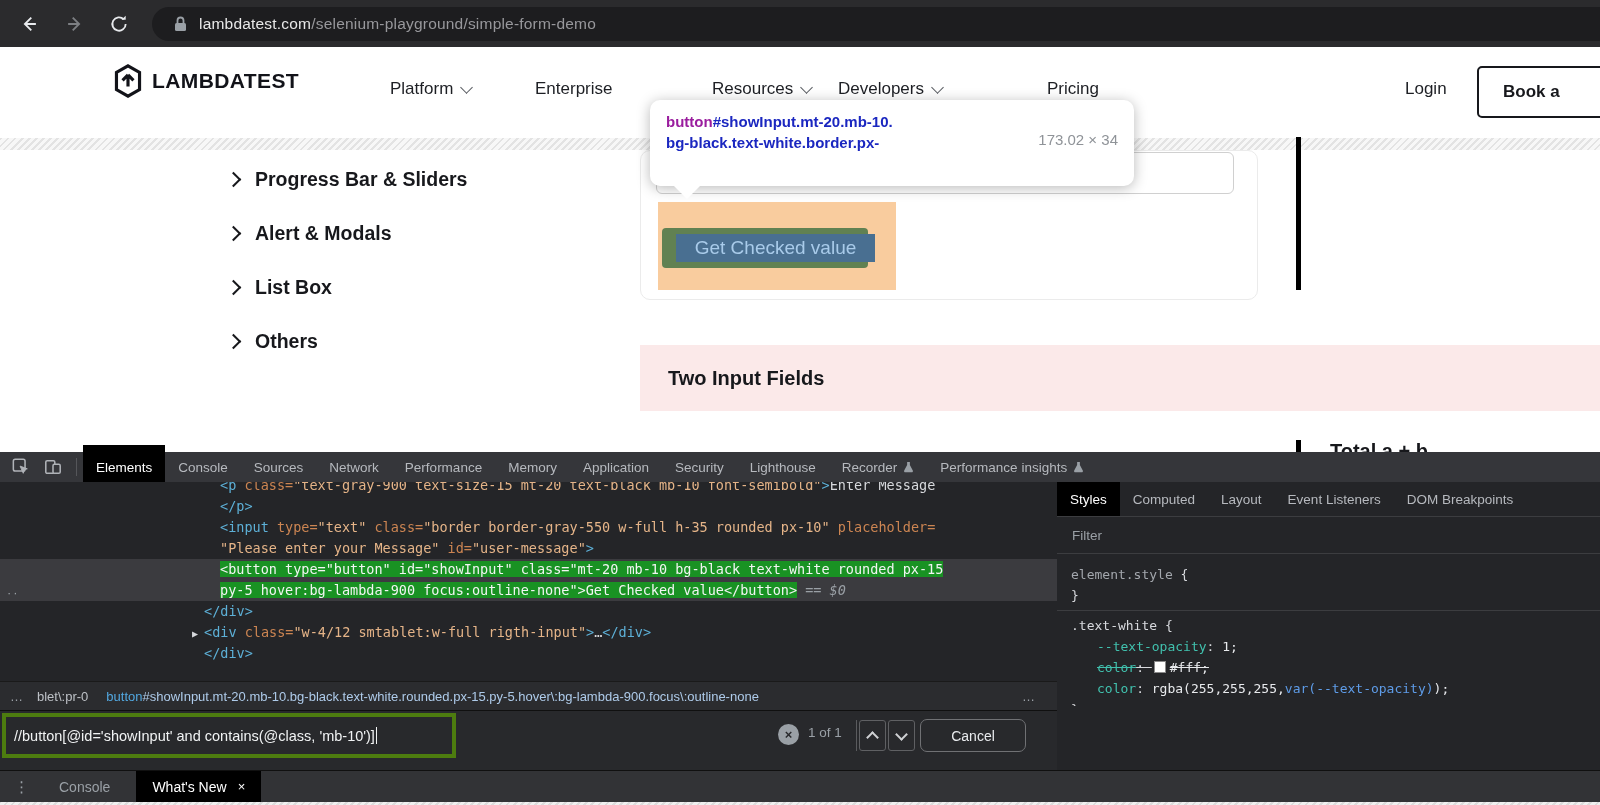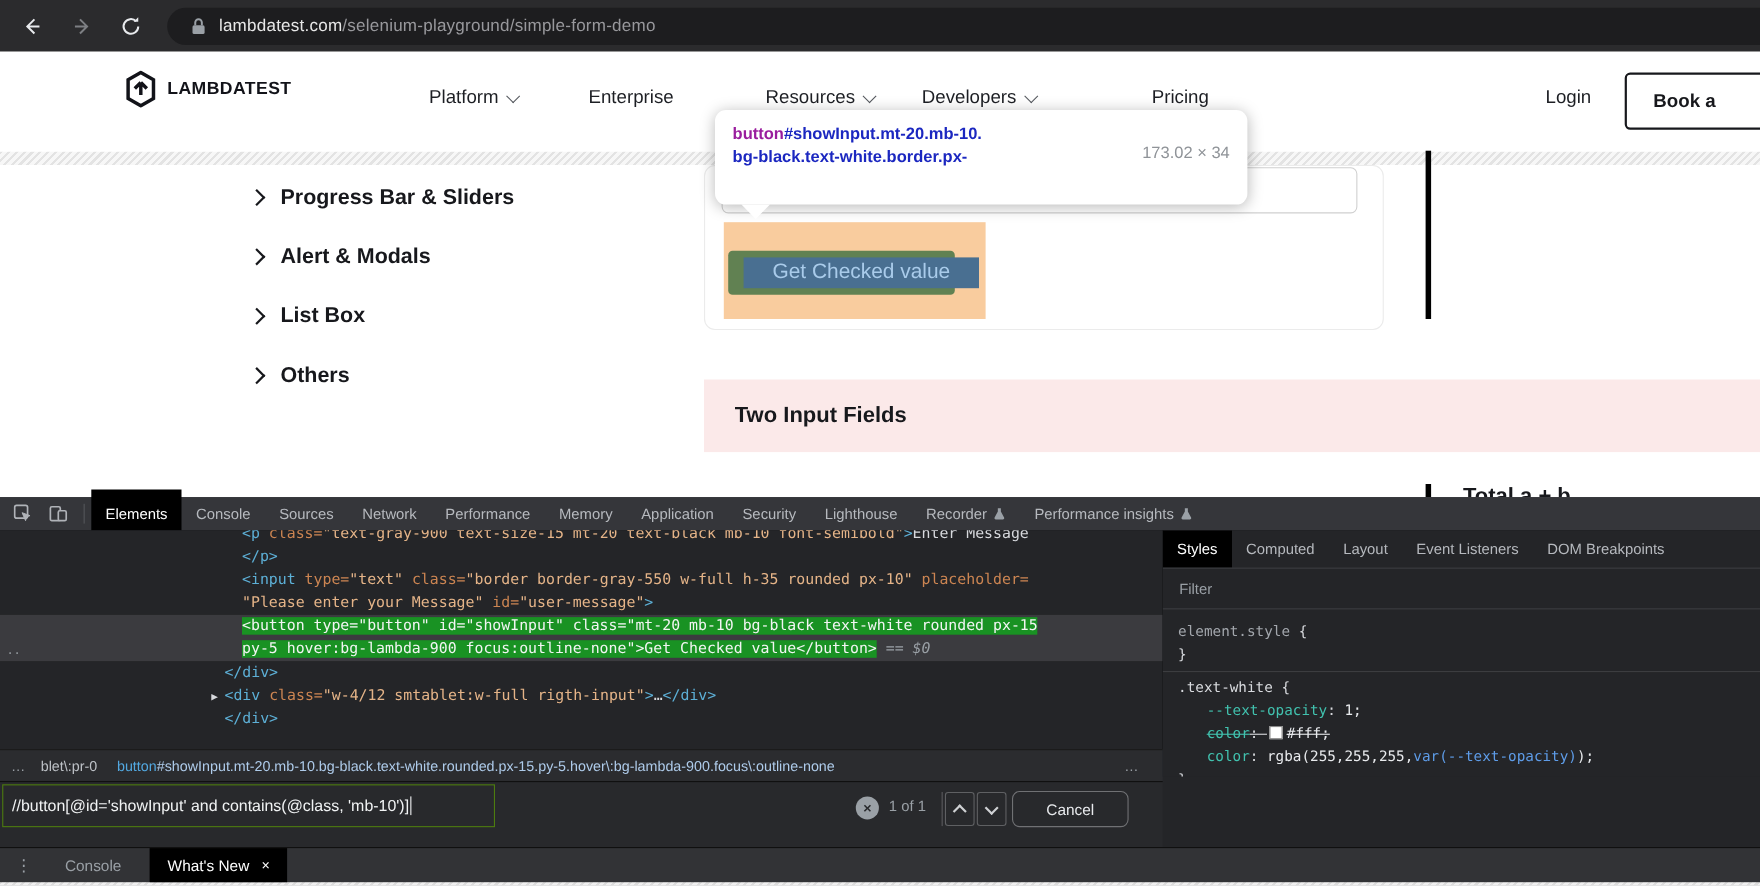--- a/index.html
+++ b/index.html
@@ -13,21 +13,21 @@
   .nav-btn.dim{color:#7d7f83;}
   .url-pill{position:absolute;left:152px;top:7px;right:0;height:34px;background:#1d1d1f;
             border-radius:17px 0 0 17px;display:flex;align-items:center;padding-left:22px;}
   .url-text{font-size:15.5px;color:#e8e8e8;letter-spacing:.2px;}
   .url-text .path{color:#98989c;}
   .lock{margin-right:12px;display:flex;}
 
   
   .site{position:absolute;left:0;top:47px;width:1600px;height:405px;background:#fff;}
   .logo{position:absolute;left:113px;top:17px;display:flex;align-items:center;gap:9px;}
-  .logo-text{font-size:16px;font-weight:bold;letter-spacing:.4px;color:#121319;}
+  .logo-text{font-size:21px;font-weight:bold;letter-spacing:.4px;color:#121319;}
   .nav-item{position:absolute;top:32px;font-size:17px;color:#1d1f24;display:flex;align-items:center;gap:9px;}
   .caret{width:8px;height:8px;border-right:1.8px solid #55585e;border-bottom:1.8px solid #55585e;
          transform:rotate(45deg);margin-top:-4px;}
   .login{position:absolute;left:1405px;top:32px;font-size:17px;color:#1d1f24;}
   .book-btn{position:absolute;left:1477px;top:19px;width:150px;height:48px;border:2px solid #17181c;
             border-radius:5px;background:#fff;display:flex;align-items:center;padding-left:24px;
             font-size:17px;font-weight:bold;color:#17181c;}
   .hatch{position:absolute;left:0;top:91px;width:1600px;height:12px;
          background:repeating-linear-gradient(135deg,#e3e3e3 0 2px,#f7f7f7 2px 5px);}
 
@@ -35,21 +35,21 @@
   .side-label{font-size:19.5px;font-weight:bold;color:#17181c;}
   .chev{width:9px;height:9px;border-right:2.4px solid #17181c;border-bottom:2.4px solid #17181c;
         transform:rotate(-45deg);}
 
   .form-card{position:absolute;left:640px;top:103px;width:616px;height:148px;border:1px solid #ebebeb;
              border-radius:10px;background:#fff;}
   .msg-input{position:absolute;left:656px;top:105px;width:576px;height:40px;border:1px solid #d0d0d0;
              border-radius:6px;background:#fff;}
   .hl-margin{position:absolute;left:658px;top:155px;width:238px;height:88px;background:#f9cc9e;}
   .hl-pad{position:absolute;left:662px;top:181px;width:206px;height:40px;background:#618152;border-radius:4px;}
-  .hl-content{position:absolute;left:676px;top:187px;width:214px;height:28px;background:#496f91;
+  .hl-content{position:absolute;left:676px;top:187px;width:199px;height:28px;background:#496f91;
               display:flex;align-items:center;justify-content:center;}
   .hl-label{font-size:19px;color:#a9cbea;white-space:nowrap;}
 
   .vline1{position:absolute;left:1296px;top:90px;width:5px;height:153px;background:#000;}
   .vline2{position:absolute;left:1296px;top:393px;width:5px;height:12px;background:#000;}
   .pink-band{position:absolute;left:640px;top:298px;width:960px;height:66px;background:#fbe9e9;
              display:flex;align-items:center;padding-left:28px;}
   .section-title{font-size:20px;font-weight:bold;color:#17181c;}
   .partial-txt{position:absolute;left:1330px;top:393px;height:12px;overflow:hidden;}
   .partial-txt span{font-size:20px;font-weight:bold;color:#17181c;}
@@ -88,21 +88,21 @@
   .dt-crumbs{position:absolute;left:0;top:229px;width:1057px;height:29px;background:#2b2c2f;
              border-top:1px solid #1a1a1a;box-sizing:border-box;display:flex;align-items:center;
              font-size:13px;color:#bdc1c6;}
   .crumb-lead{padding:0 14px 0 10px;color:#9aa0a6;}
   .crumb-item{margin-right:18px;white-space:nowrap;}
   .crumb-tag{color:#52a8e0;} .crumb-rest{color:#aecbea;}
   .crumb-trail{margin-left:auto;padding-right:22px;color:#9aa0a6;}
 
   .dt-search{position:absolute;left:0;top:258px;width:1057px;height:60px;background:#28292c;
              border-top:1px solid #101010;box-sizing:border-box;}
-  .find-box{position:absolute;left:2px;top:2px;width:438px;height:37px;border:1px solid #4d7c0f;
+  .find-box{position:absolute;left:2px;top:2px;width:438px;height:37px;border:4px solid #4d7c0f;
             display:flex;align-items:center;padding-left:8px;background:#28292c;}
   .find-text{font-size:14.5px;color:#f1f3f4;white-space:nowrap;}
   .caret-bar{display:inline-block;width:1.5px;height:17px;background:#f1f3f4;margin-left:1px;
              vertical-align:middle;}
   .clear-ic{position:absolute;left:778px;top:13px;width:21px;height:21px;border-radius:50%;
             background:#9aa0a6;color:#28292c;display:flex;align-items:center;justify-content:center;
             font-size:13px;font-weight:bold;}
   .match-count{position:absolute;left:808px;top:14px;font-size:13.5px;color:#9aa0a6;}
   .step-group{position:absolute;left:856px;top:9px;display:flex;border-left:1px solid #5a5b5e;}
   .step-btn{width:25px;height:29px;border:1px solid #5f6063;border-radius:3px;margin-left:2px;
@@ -183,21 +183,21 @@
       </svg>
       <span class="logo-text">LAMBDATEST</span>
     </div>
     <div class="nav-item" style="left:390px">
       <span>Platform</span>
       <span class="caret"></span>
     </div>
     <div class="nav-item" style="left:535px">
       <span>Enterprise</span>
     </div>
-    <div class="nav-item" style="left:696px">
+    <div class="nav-item" style="left:712px">
       <span>Resources</span>
       <span class="caret"></span>
     </div>
     <div class="nav-item" style="left:838px">
       <span>Developers</span>
       <span class="caret"></span>
     </div>
     <div class="nav-item" style="left:1047px">
       <span>Pricing</span>
     </div>

